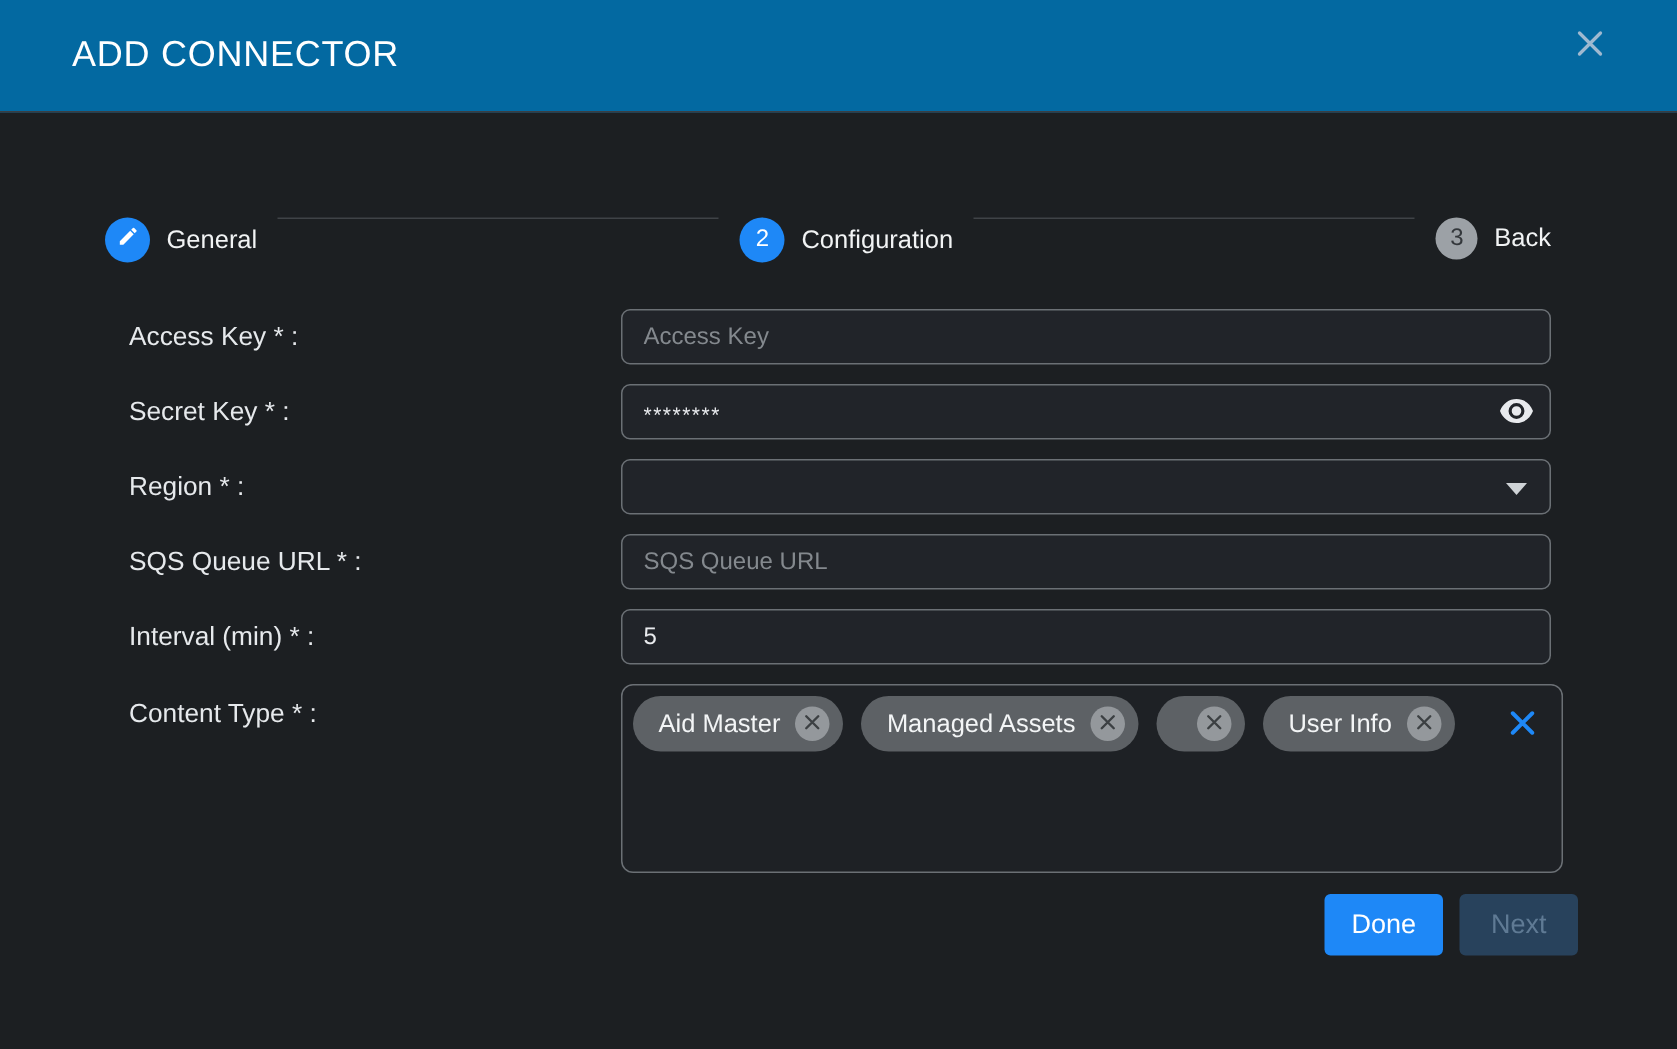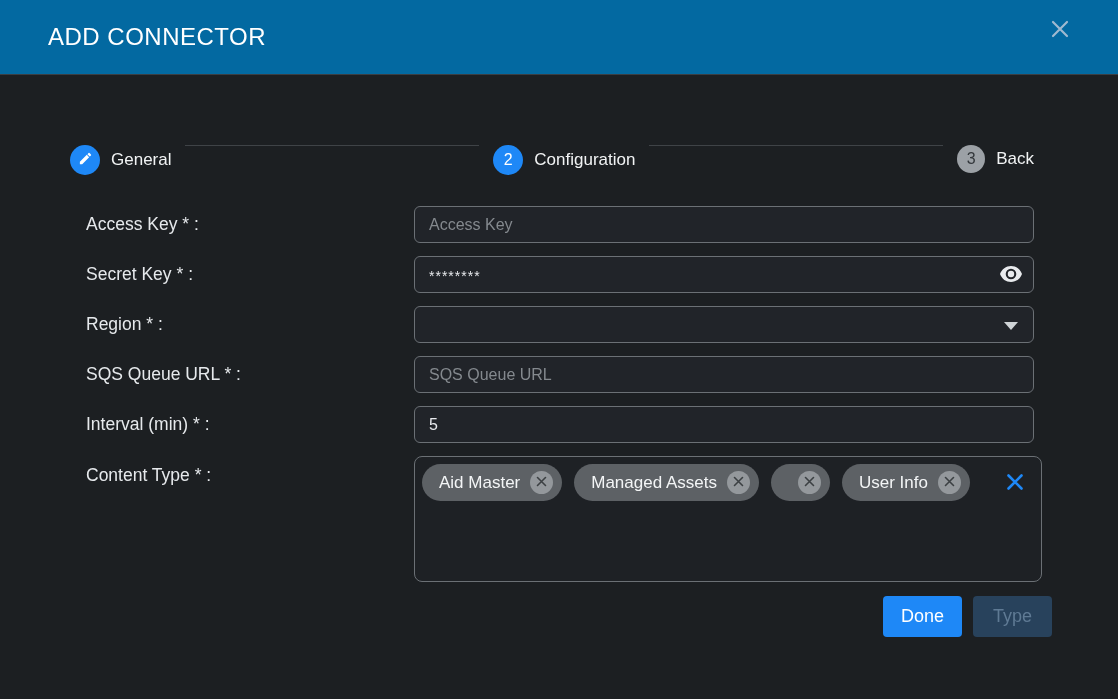--- a/index.html
+++ b/index.html
@@ -306,16 +306,16 @@
           <svg width="20" height="20" viewBox="0 0 20 20">
               <path d="M3.5 3.5 L16.5 16.5 M16.5 3.5 L3.5 16.5" stroke="#1e88f7" stroke-width="2.6" stroke-linecap="round"></path>
             </svg>
         </span>
       </button>
     </div>
   </div>
 
   <div class="footer">
     <button class="btn btn-back">Done</button>
-    <button class="btn btn-next" disabled="">Type</button>
+    <button class="btn btn-next" disabled="">Next</button>
   </div>
 
 </div>
 
 </body></html>

